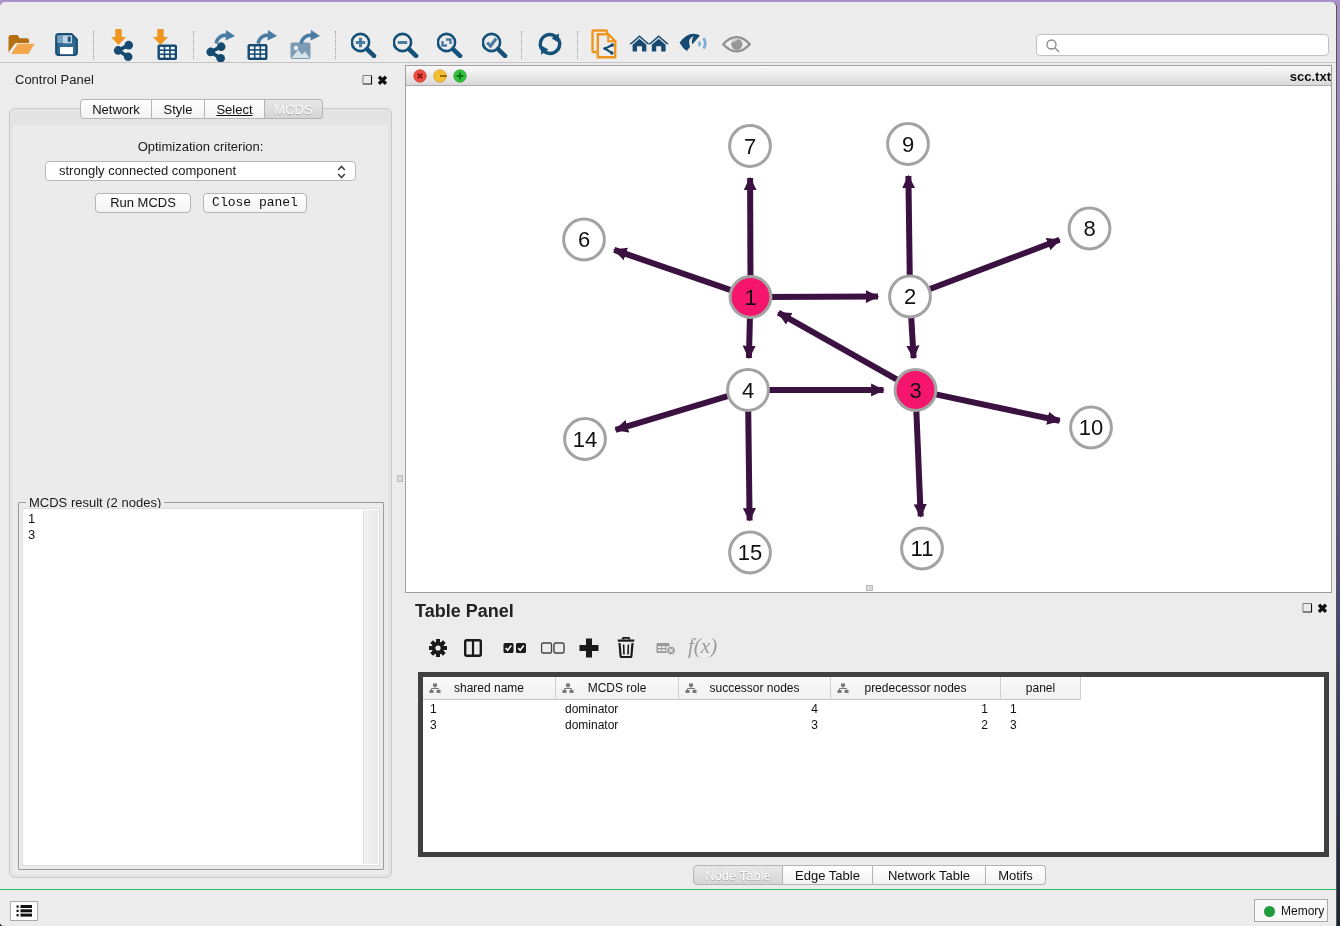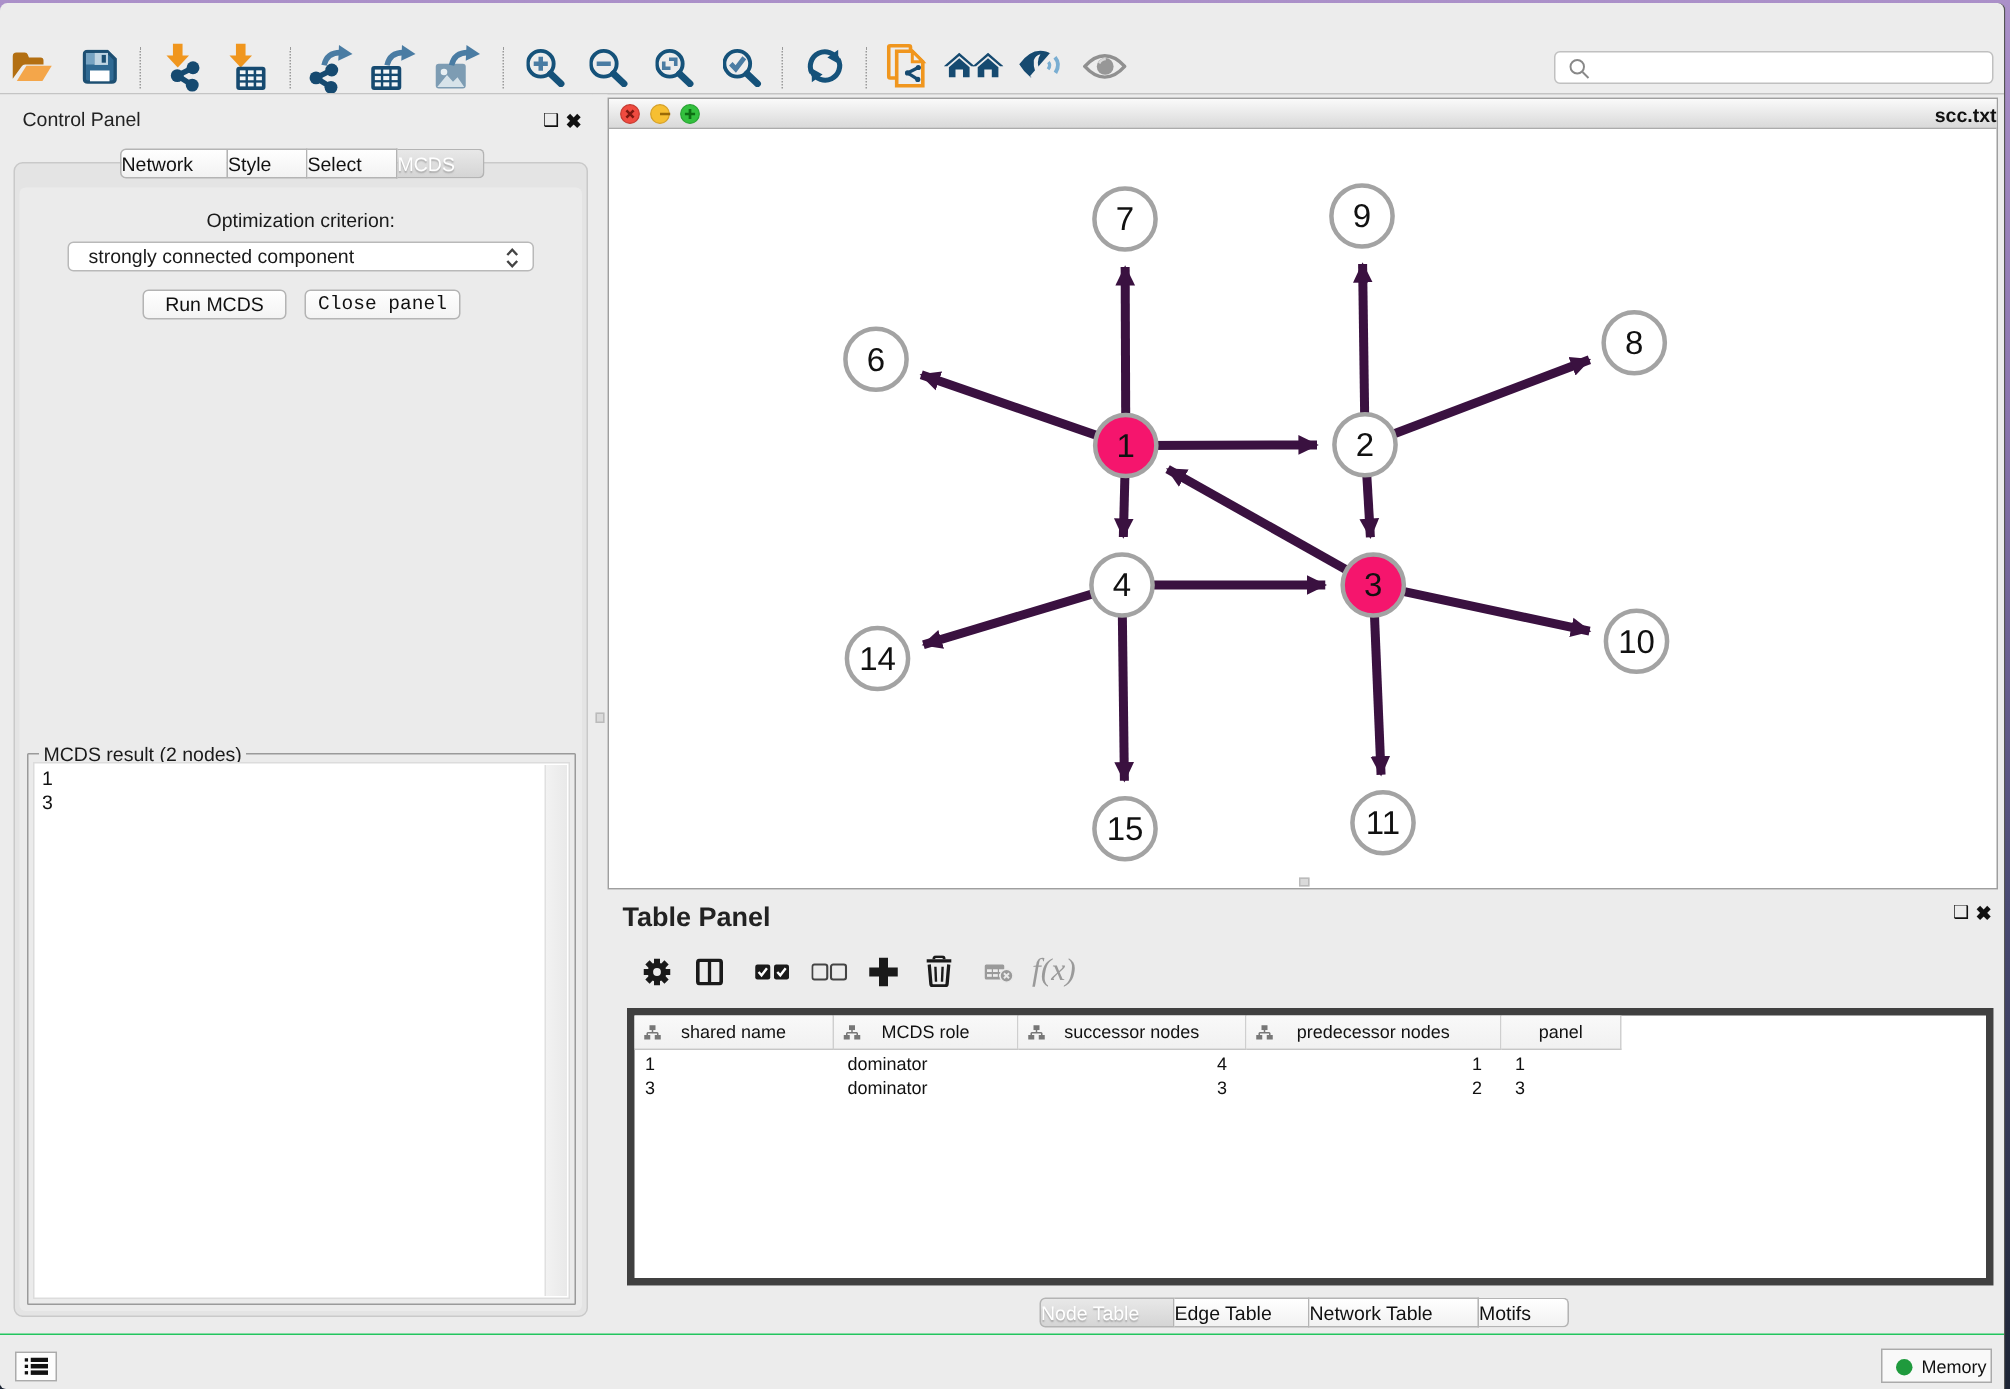--- a/index.html
+++ b/index.html
@@ -36,21 +36,21 @@
   background:#fff; border:1px solid #c0c0c0; border-radius:4px;
 }
 
 #cpanel { position:absolute; left:0; top:61px; width:395px; height:825px; background:#ececec; }
 #cpanel-head { position:absolute; left:0; top:0; width:100%; height:30px; }
 #cpanel-title { position:absolute; left:15px; top:9px; font-size:13px; color:#222; }
 .wicon { position:absolute; font-size:13px; color:#111; }
 #tabwrap { position:absolute; left:9px; top:45px; width:383px; height:770px;
   background:#e4e4e4; border:1px solid #c9c9c9; border-radius:6px; }
 #tabs { position:absolute; left:70px; top:-10px; height:20px; display:flex; }
-.tab { height:20px; line-height:19px; font-size:13px; color:#111; 
+.tab { height:20px; line-height:19px; font-size:13px; color:#111; text-align:center;
   background:linear-gradient(#fff,#f2f2f2); border:1px solid #b4b4b4; border-left:none; }
 .tab:first-child { border-left:1px solid #b4b4b4; border-radius:4px 0 0 4px; }
 .tab.sel { background:linear-gradient(#e8e8e8,#d5d5d5); color:#fff;
   text-shadow:0 1px 1px #aaa; border-radius:0 4px 4px 0; }
 #cpanel-inner { position:absolute; left:3px; top:16px; right:3px; bottom:3px;
   background:#ebebeb; border-radius:4px; }
 #optlabel { position:absolute; top:30px; width:100%; text-align:center; font-size:13px; color:#1a1a1a; }
 #optselect { position:absolute; left:35px; top:52px; width:311px; height:20px;
   background:#fff; border:1px solid #b9b9b9; border-radius:4px;
   font-size:13px; color:#1a1a1a; line-height:18px; padding-left:13px; }
@@ -241,21 +241,21 @@
     <div id="cpanel-head">
       <div id="cpanel-title">Control Panel</div>
       <div class="wicon" style="left:362px; top:10px; font-size:12px;">❑</div>
       <div class="wicon" style="left:377px; top:10px; font-weight:bold;">✖</div>
     </div>
     <div id="tabwrap">
       <div id="cpanel-inner"></div>
       <div id="tabs">
         <div class="tab" style="width:72px;">Network</div>
         <div class="tab" style="width:53px;">Style</div>
-        <div class="tab" style="width:60px;">Select</div>
+        <div class="tab" style="width:60px;text-decoration:underline;">Select</div>
         <div class="tab sel" style="width:58px;">MCDS</div>
       </div>
       <div id="optlabel">Optimization criterion:</div>
       <div id="optselect">strongly connected component
         <svg width="9" height="14" style="position:absolute; right:9px; top:3px;" viewBox="0 0 9 14">
           <path d="M1.2 5 L4.5 1.5 L7.8 5" fill="none" stroke="#444" stroke-width="1.6"></path>
           <path d="M1.2 9 L4.5 12.5 L7.8 9" fill="none" stroke="#444" stroke-width="1.6"></path>
         </svg>
       </div>
       <div class="btn" style="left:85px; width:96px;">Run MCDS</div>

